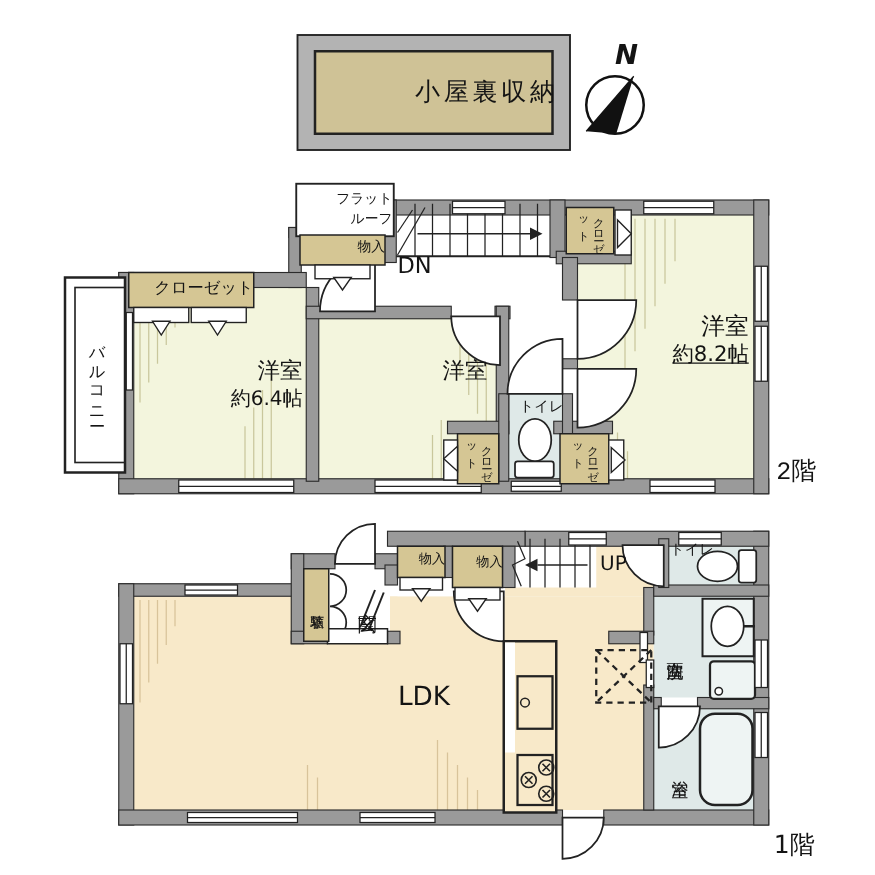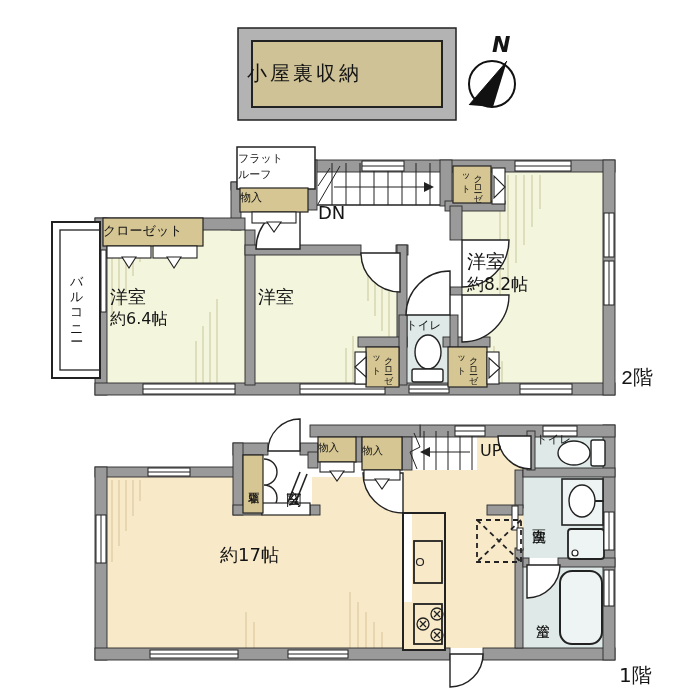--- a/index.html
+++ b/index.html
@@ -1,20 +1,20 @@
 <!DOCTYPE html>
 <html><head>
 <meta charset="utf-8">
 <style>
   html,body{margin:0;padding:0;background:#fff;}
   .stage{position:relative;width:700px;height:700px;background:#ffffff;
          font-family:"DejaVu Sans","Liberation Sans",sans-serif;color:#141414;overflow:hidden;}
   .stage svg{position:absolute;left:0;top:0;}
   .lbl{position:absolute;color:#141414;white-space:nowrap;line-height:1.25;}
-  .c{text-align:left;}
+  .c{text-align:right;}
   .vt{writing-mode:vertical-rl;display:flex;align-items:center;justify-content:center;white-space:normal;}
   .cl2{position:absolute;writing-mode:vertical-rl;font-size:9px;line-height:12px;
        display:flex;align-items:center;justify-content:center;white-space:normal;color:#141414;}
   .b{font-weight:bold;}
   .blk{display:block;}
 </style>
 </head>
 <body>
 
 <div class="stage">
@@ -287,38 +287,38 @@
 
 <div class="lbl c" style="left:110px;top:286px;width:132px;">
   <span class="blk" style="font-size:18px;">洋室</span>
   <span class="blk" style="font-size:16px;">約6.4帖</span>
 </div>
 <div class="lbl c" style="left:258px;top:286px;width:132px;">
   <span class="blk" style="font-size:18px;">洋室</span>
 </div>
 <div class="lbl c" style="left:467px;top:250px;width:132px;">
   <span class="blk" style="font-size:19px;">洋室</span>
-  <span class="blk" style="font-size:17px;">約8.2帖</span>
+  <span class="blk" style="font-size:17px;text-decoration:underline;">約8.2帖</span>
 </div>
 
 <div class="cl2" style="left:453px;top:168px;width:38px;height:32px;">クローゼット</div>
 <div class="cl2" style="left:366px;top:350px;width:33px;height:34px;">クローゼット</div>
 <div class="cl2" style="left:448px;top:350px;width:39px;height:34px;">クローゼット</div>
 
 <div class="lbl c" style="left:406px;top:318px;width:45px;font-size:11.5px;">トイレ</div>
 <div class="lbl vt" style="left:55px;top:240px;width:42px;height:124px;font-size:13px;letter-spacing:2px;">バルコニー</div>
 <div class="lbl" style="left:621px;top:366px;font-size:20px;font-family:Liberation Mono, monospace;">2階</div>
 
 <div class="lbl vt" style="left:243px;top:457px;width:20px;height:54px;font-size:11px;">下駄箱</div>
 <div class="lbl vt" style="left:280px;top:456px;width:27px;height:50px;font-size:15px;letter-spacing:3px;">玄関</div>
 <div class="lbl c" style="left:318px;top:441px;width:38px;font-size:10.5px;">物入</div>
 <div class="lbl c" style="left:362px;top:444px;width:40px;font-size:10.5px;">物入</div>
 <div class="lbl" style="left:480px;top:441px;font-size:16px;">UP</div>
 <div class="lbl" style="left:536px;top:432px;font-size:11.5px;">トイレ</div>
 <div class="lbl vt" style="left:526px;top:487px;width:26px;height:64px;font-size:13.5px;">洗面室</div>
 <div class="lbl vt" style="left:530px;top:588px;width:26px;height:52px;font-size:13.5px;">浴室</div>
 
 <div class="lbl c" style="left:220px;top:544px;width:140px;">
-  <span class="blk" style="font-size:18px;">約17帖</span>
+  <span class="blk" style="font-size:21px;">LDK</span>
 </div>
 <div class="lbl" style="left:619px;top:663px;font-size:20px;">1階</div>
 
 </div>
 
 </body></html>

